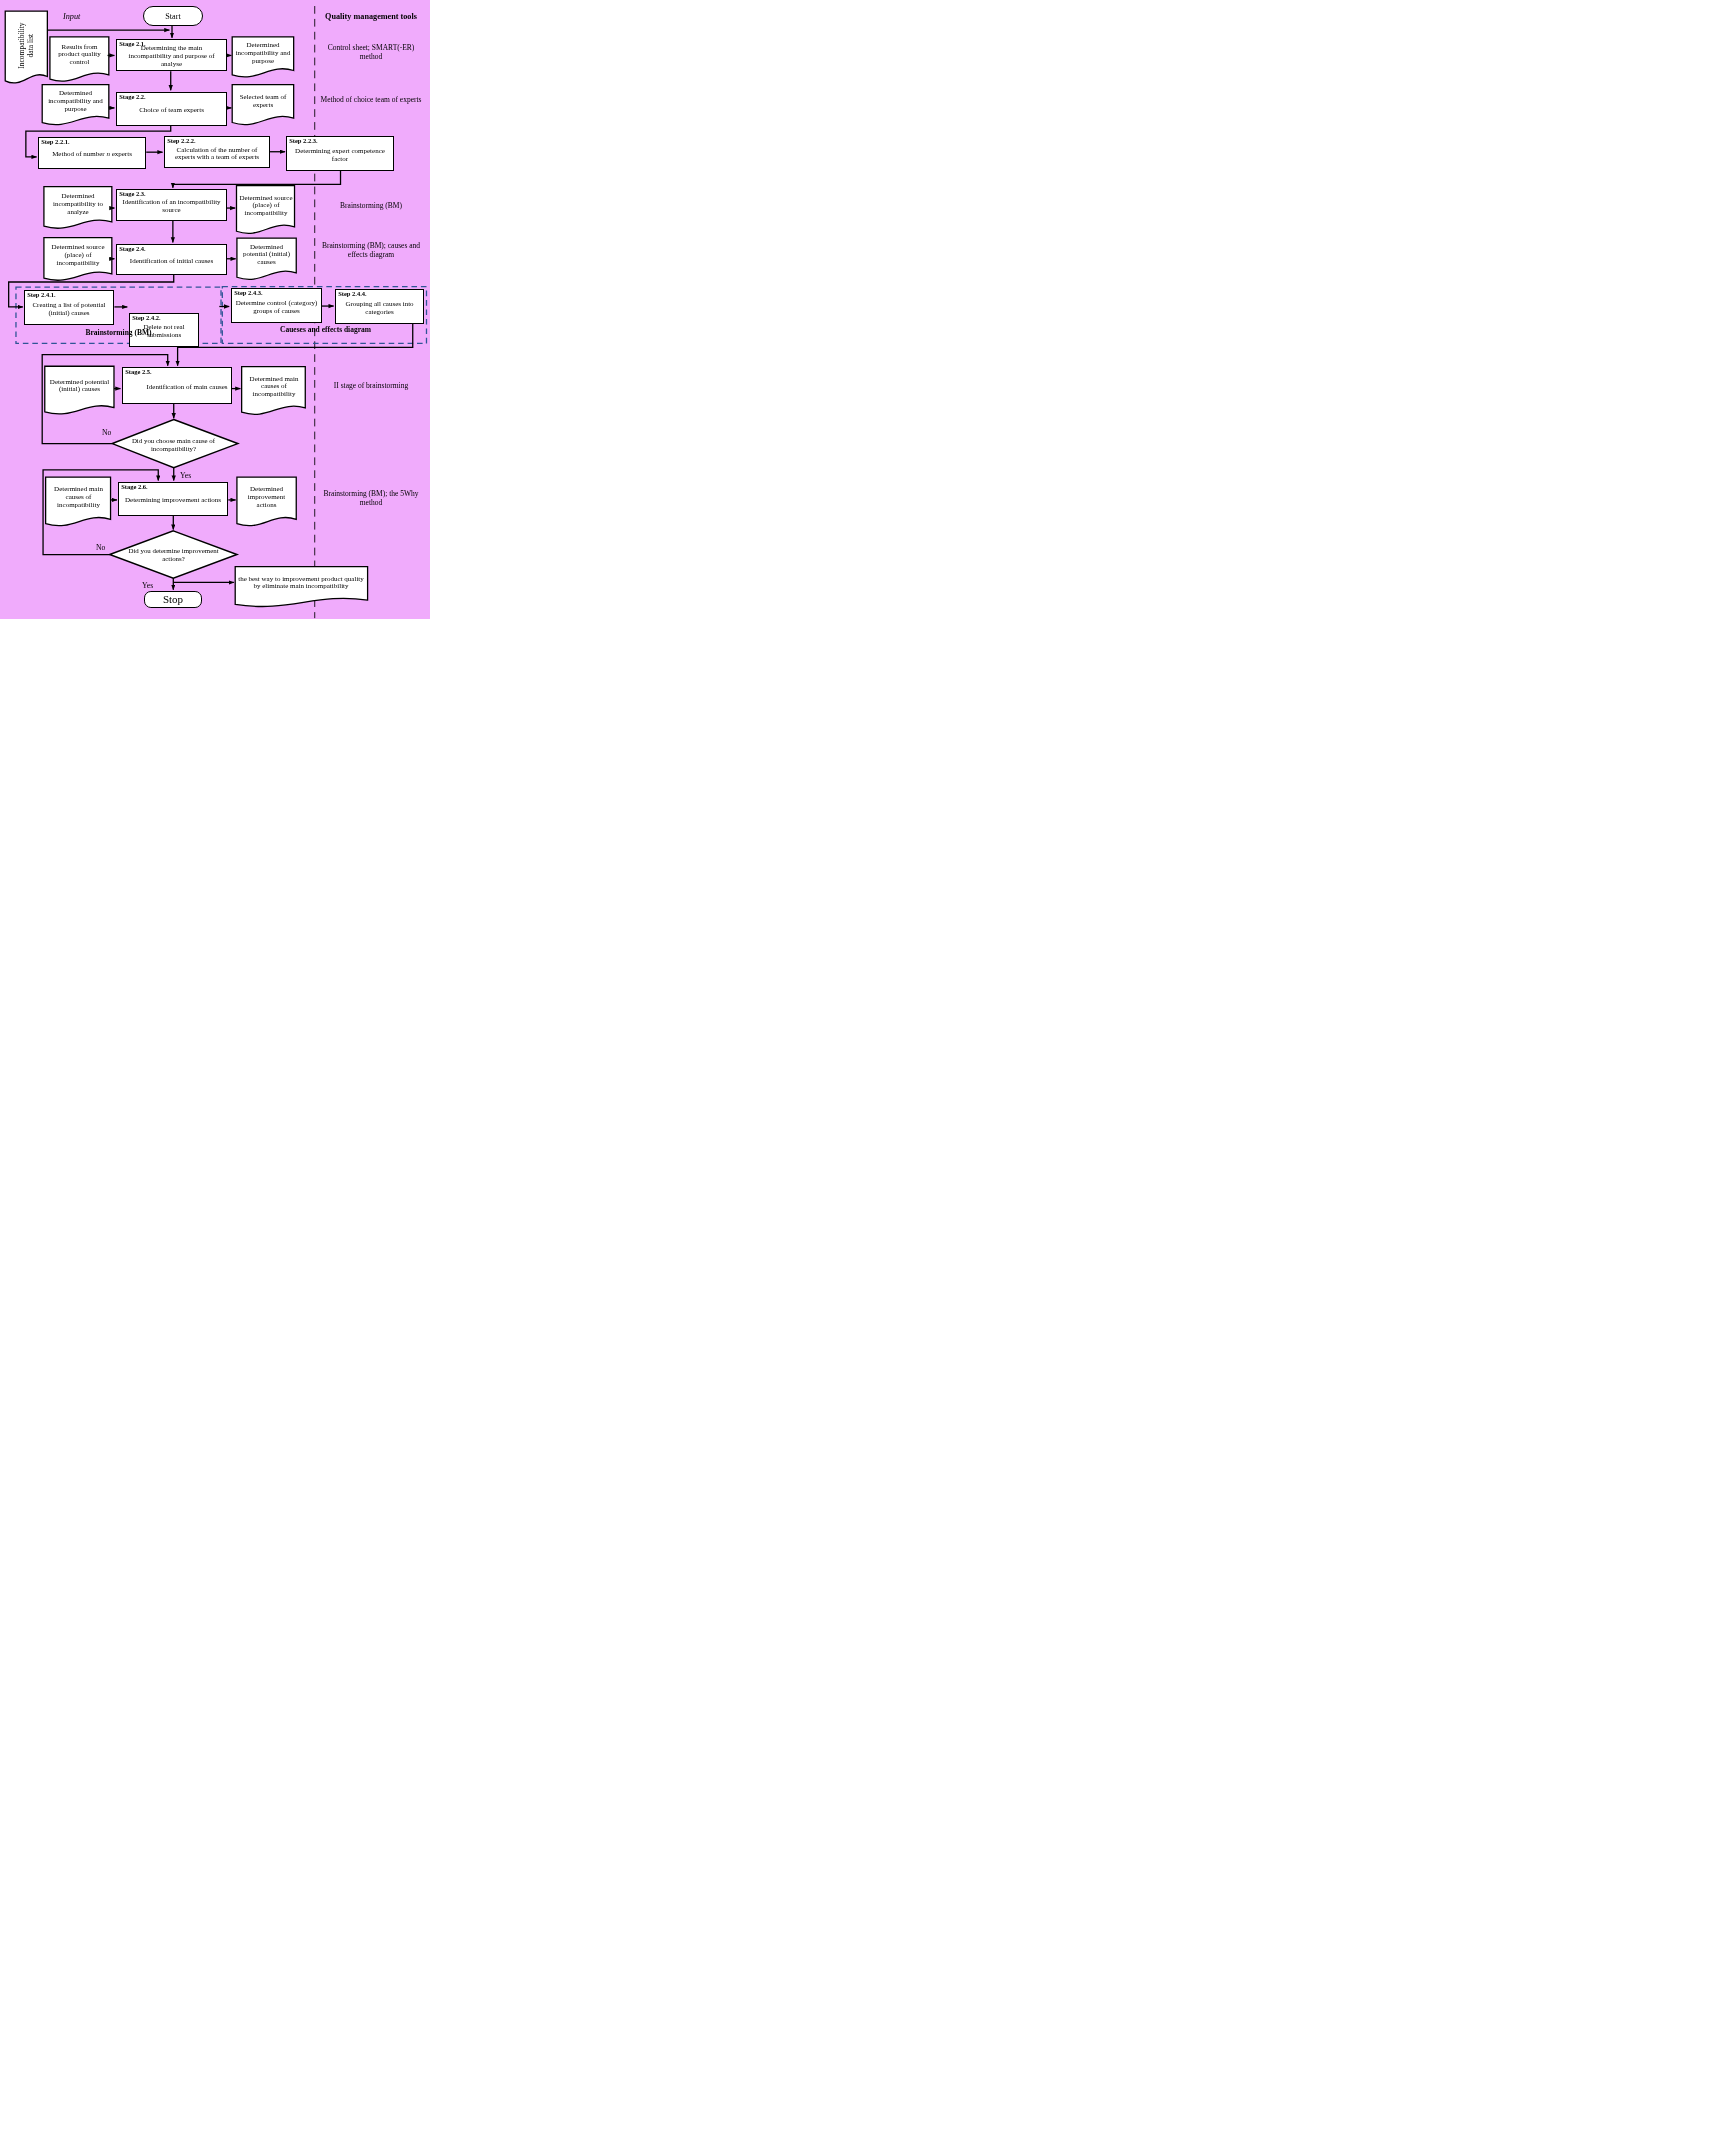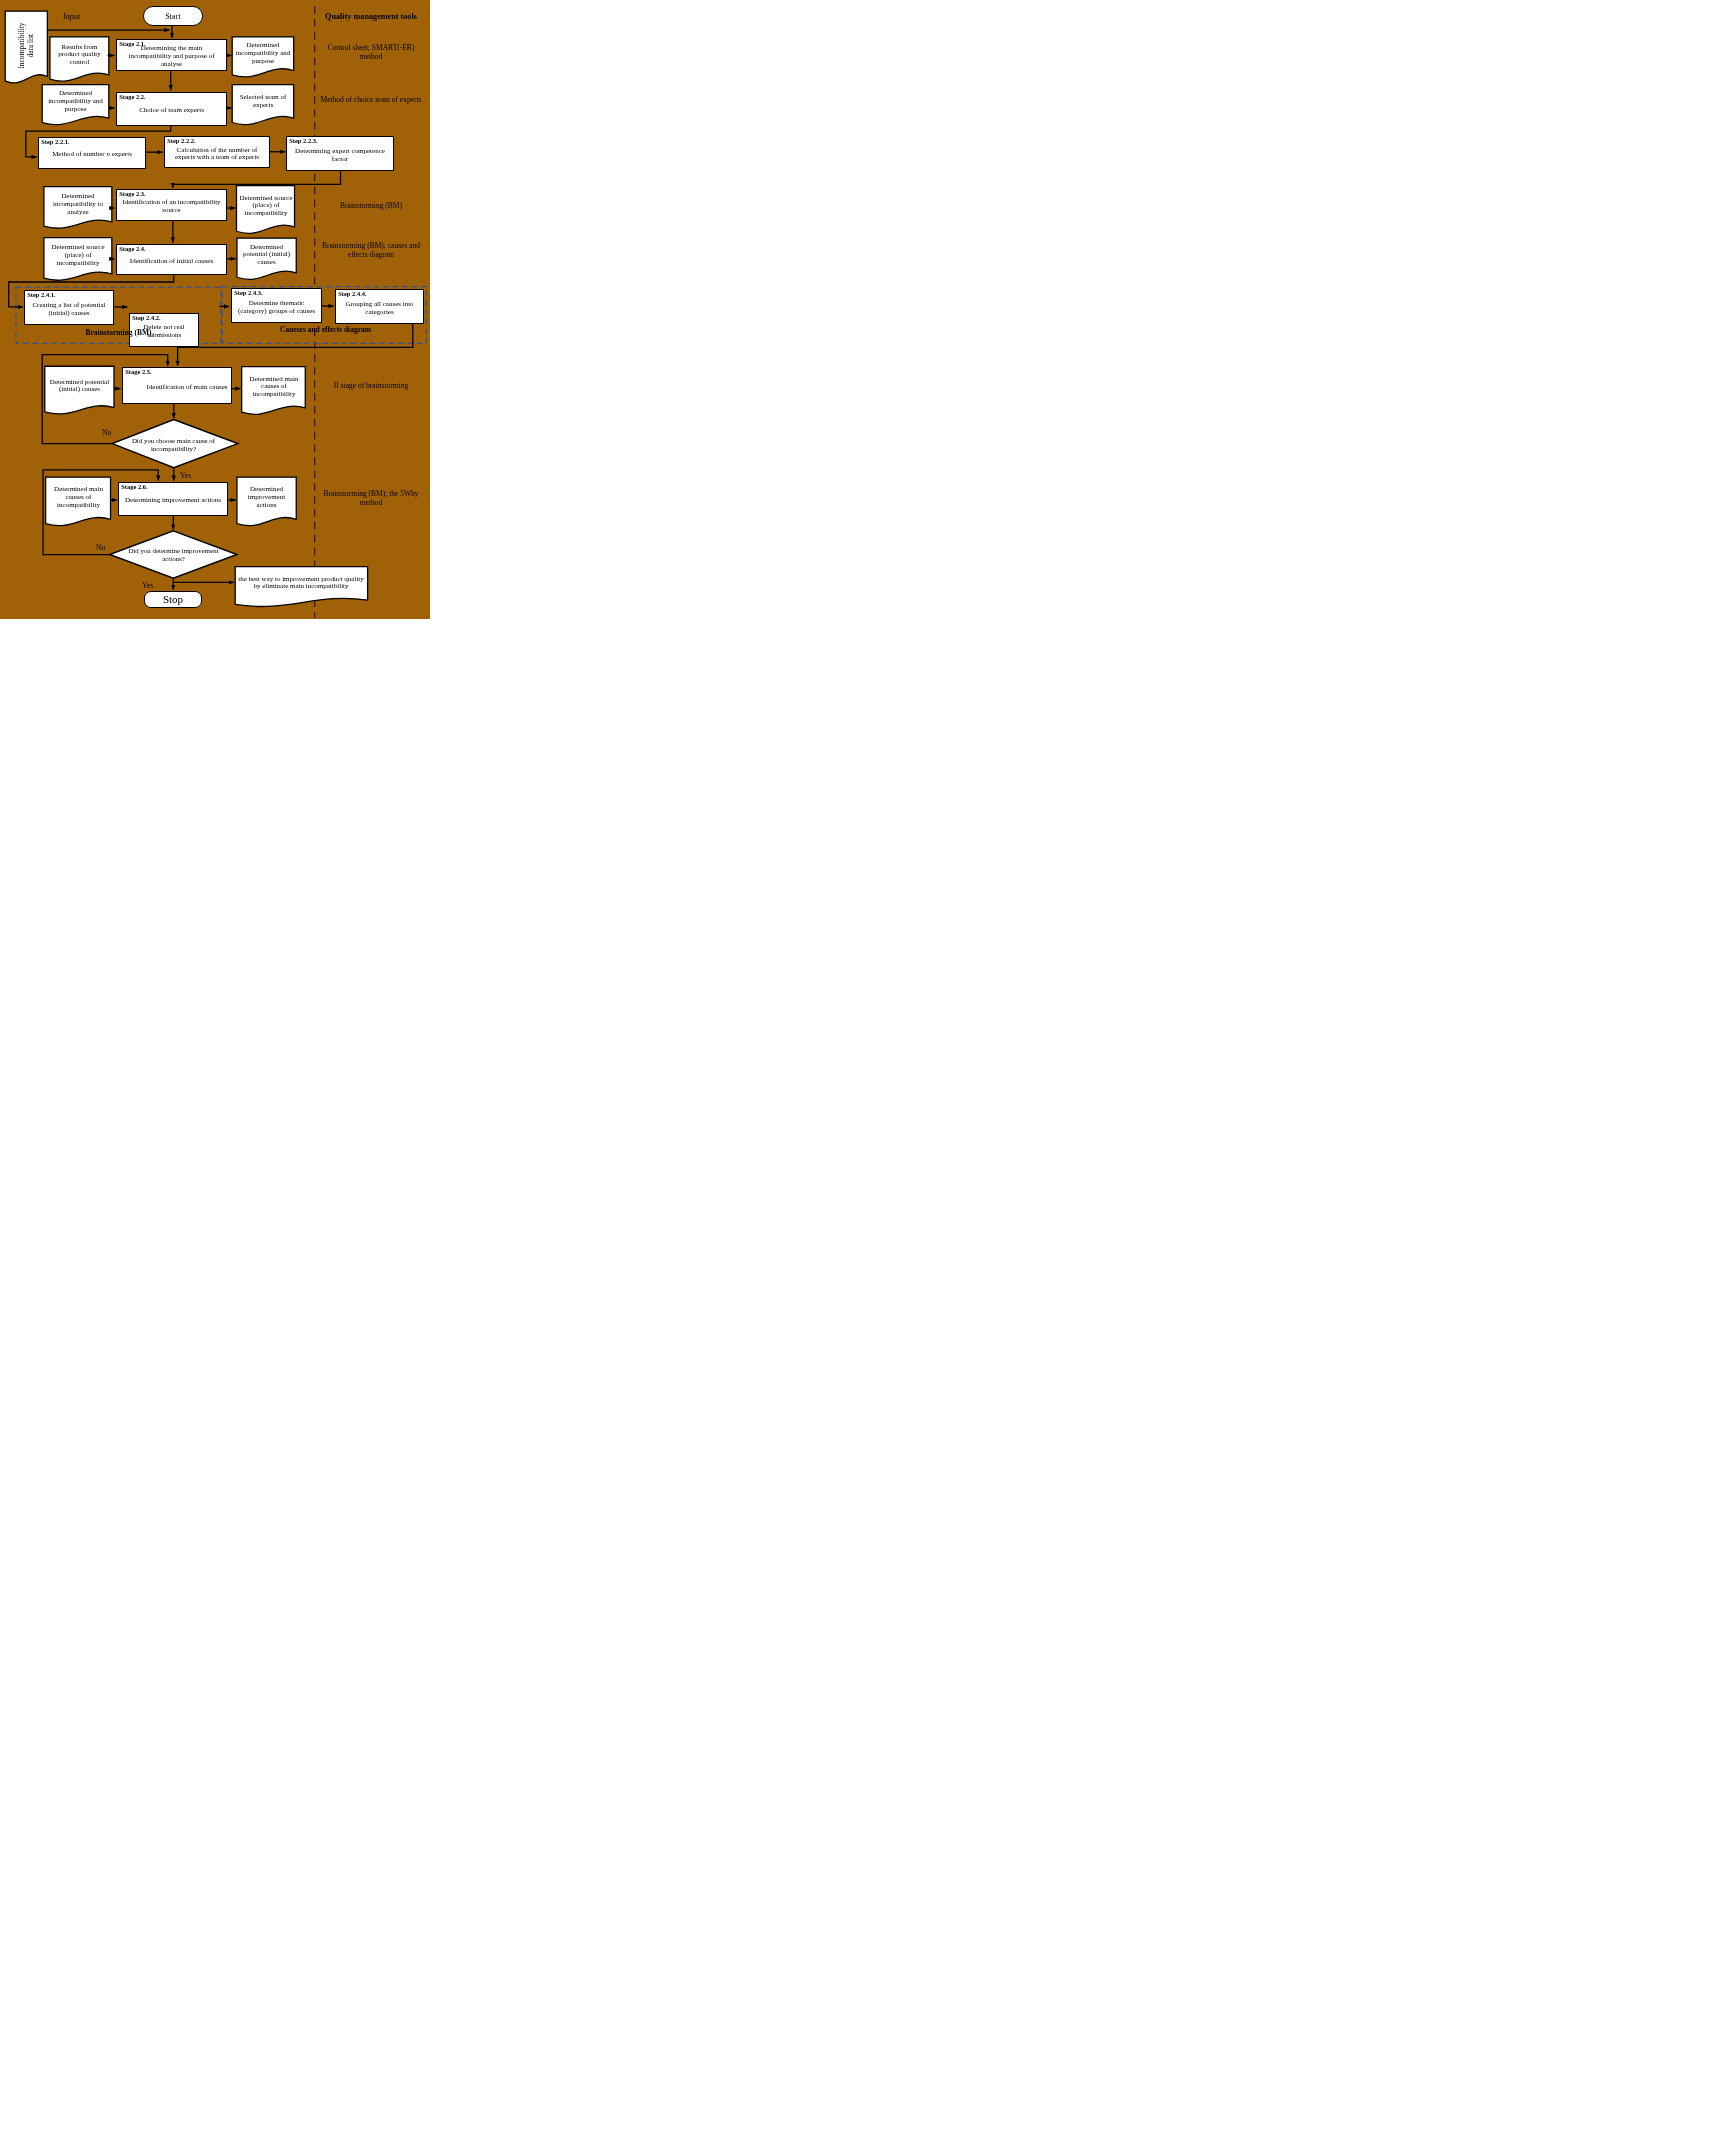--- a/index.html
+++ b/index.html
@@ -1,17 +1,17 @@
 <!DOCTYPE html>
 <html style="font-size:6.9px"><head>
 <meta charset="utf-8">
 <style>
   html,body{margin:0;padding:0;background:#ffffff;}
   body{font-family:"Liberation Serif","DejaVu Serif",serif;color:#000;}
-  #canvas{position:relative;width:430px;height:619px;background:#a16207;overflow:hidden;}
+  #canvas{position:relative;width:430px;height:619px;background:#f0abfc;overflow:hidden;}
   svg{position:absolute;left:0;top:0;}
   #underlay{z-index:1;}
   #overlay{z-index:3;pointer-events:none;}
   .box{position:absolute;background:#fff;border:1.3px solid #000;box-sizing:border-box;z-index:2;}
   .tag{position:absolute;top:0px;left:2.2px;font-weight:bold;font-size:6.5px;white-space:nowrap;}
   .bodytxt{width:100%;height:100%;display:flex;align-items:center;justify-content:center;
            text-align:center;padding:6px 2.6px 1.7px;box-sizing:border-box;font-size:7px;line-height:1.12;}
   .doc-text{position:absolute;display:flex;align-items:center;justify-content:center;text-align:center;
             font-size:7px;line-height:1.12;padding:0.9px 1.7px 5.2px 1.7px;box-sizing:border-box;z-index:2;}
   .decision-text{position:absolute;display:flex;align-items:center;justify-content:center;text-align:center;
@@ -111,21 +111,21 @@
   <div class="box" style="left:24px;top:290px;width:90px;height:35px;">
     <span class="tag">Step 2.4.1.</span>
     <div class="bodytxt" style="padding-top:6.5px;">Creating a list of potential (initial) causes</div>
   </div>
   <div class="box" style="left:129px;top:281px;width:70px;height:34px;margin-top:32px;">
     <span class="tag">Step 2.4.2.</span>
     <div class="bodytxt">Delete not real submissions</div>
   </div>
   <div class="box" style="left:231px;top:288px;width:91px;height:35px;">
     <span class="tag">Step 2.4.3.</span>
-    <div class="bodytxt" style="padding-top:6.5px;">Determine thematic (category) groups of causes</div>
+    <div class="bodytxt" style="padding-top:6.5px;">Determine control (category) groups of causes</div>
   </div>
   <div class="box" style="left:335px;top:289px;width:89px;height:35px;">
     <span class="tag">Step 2.4.4.</span>
     <div class="bodytxt">Grouping all causes into categories</div>
   </div>
 
   <div class="group-label" style="left:37px;top:328px;width:163px;">Brainstorming (BM)</div>
   <div class="group-label" style="left:244px;top:325px;width:163px;text-align:center;">Caueses and effects diagram</div>
 
   <div class="doc-text" style="left:50px;top:37px;width:59px;height:41px;">Results from product quality control</div>

